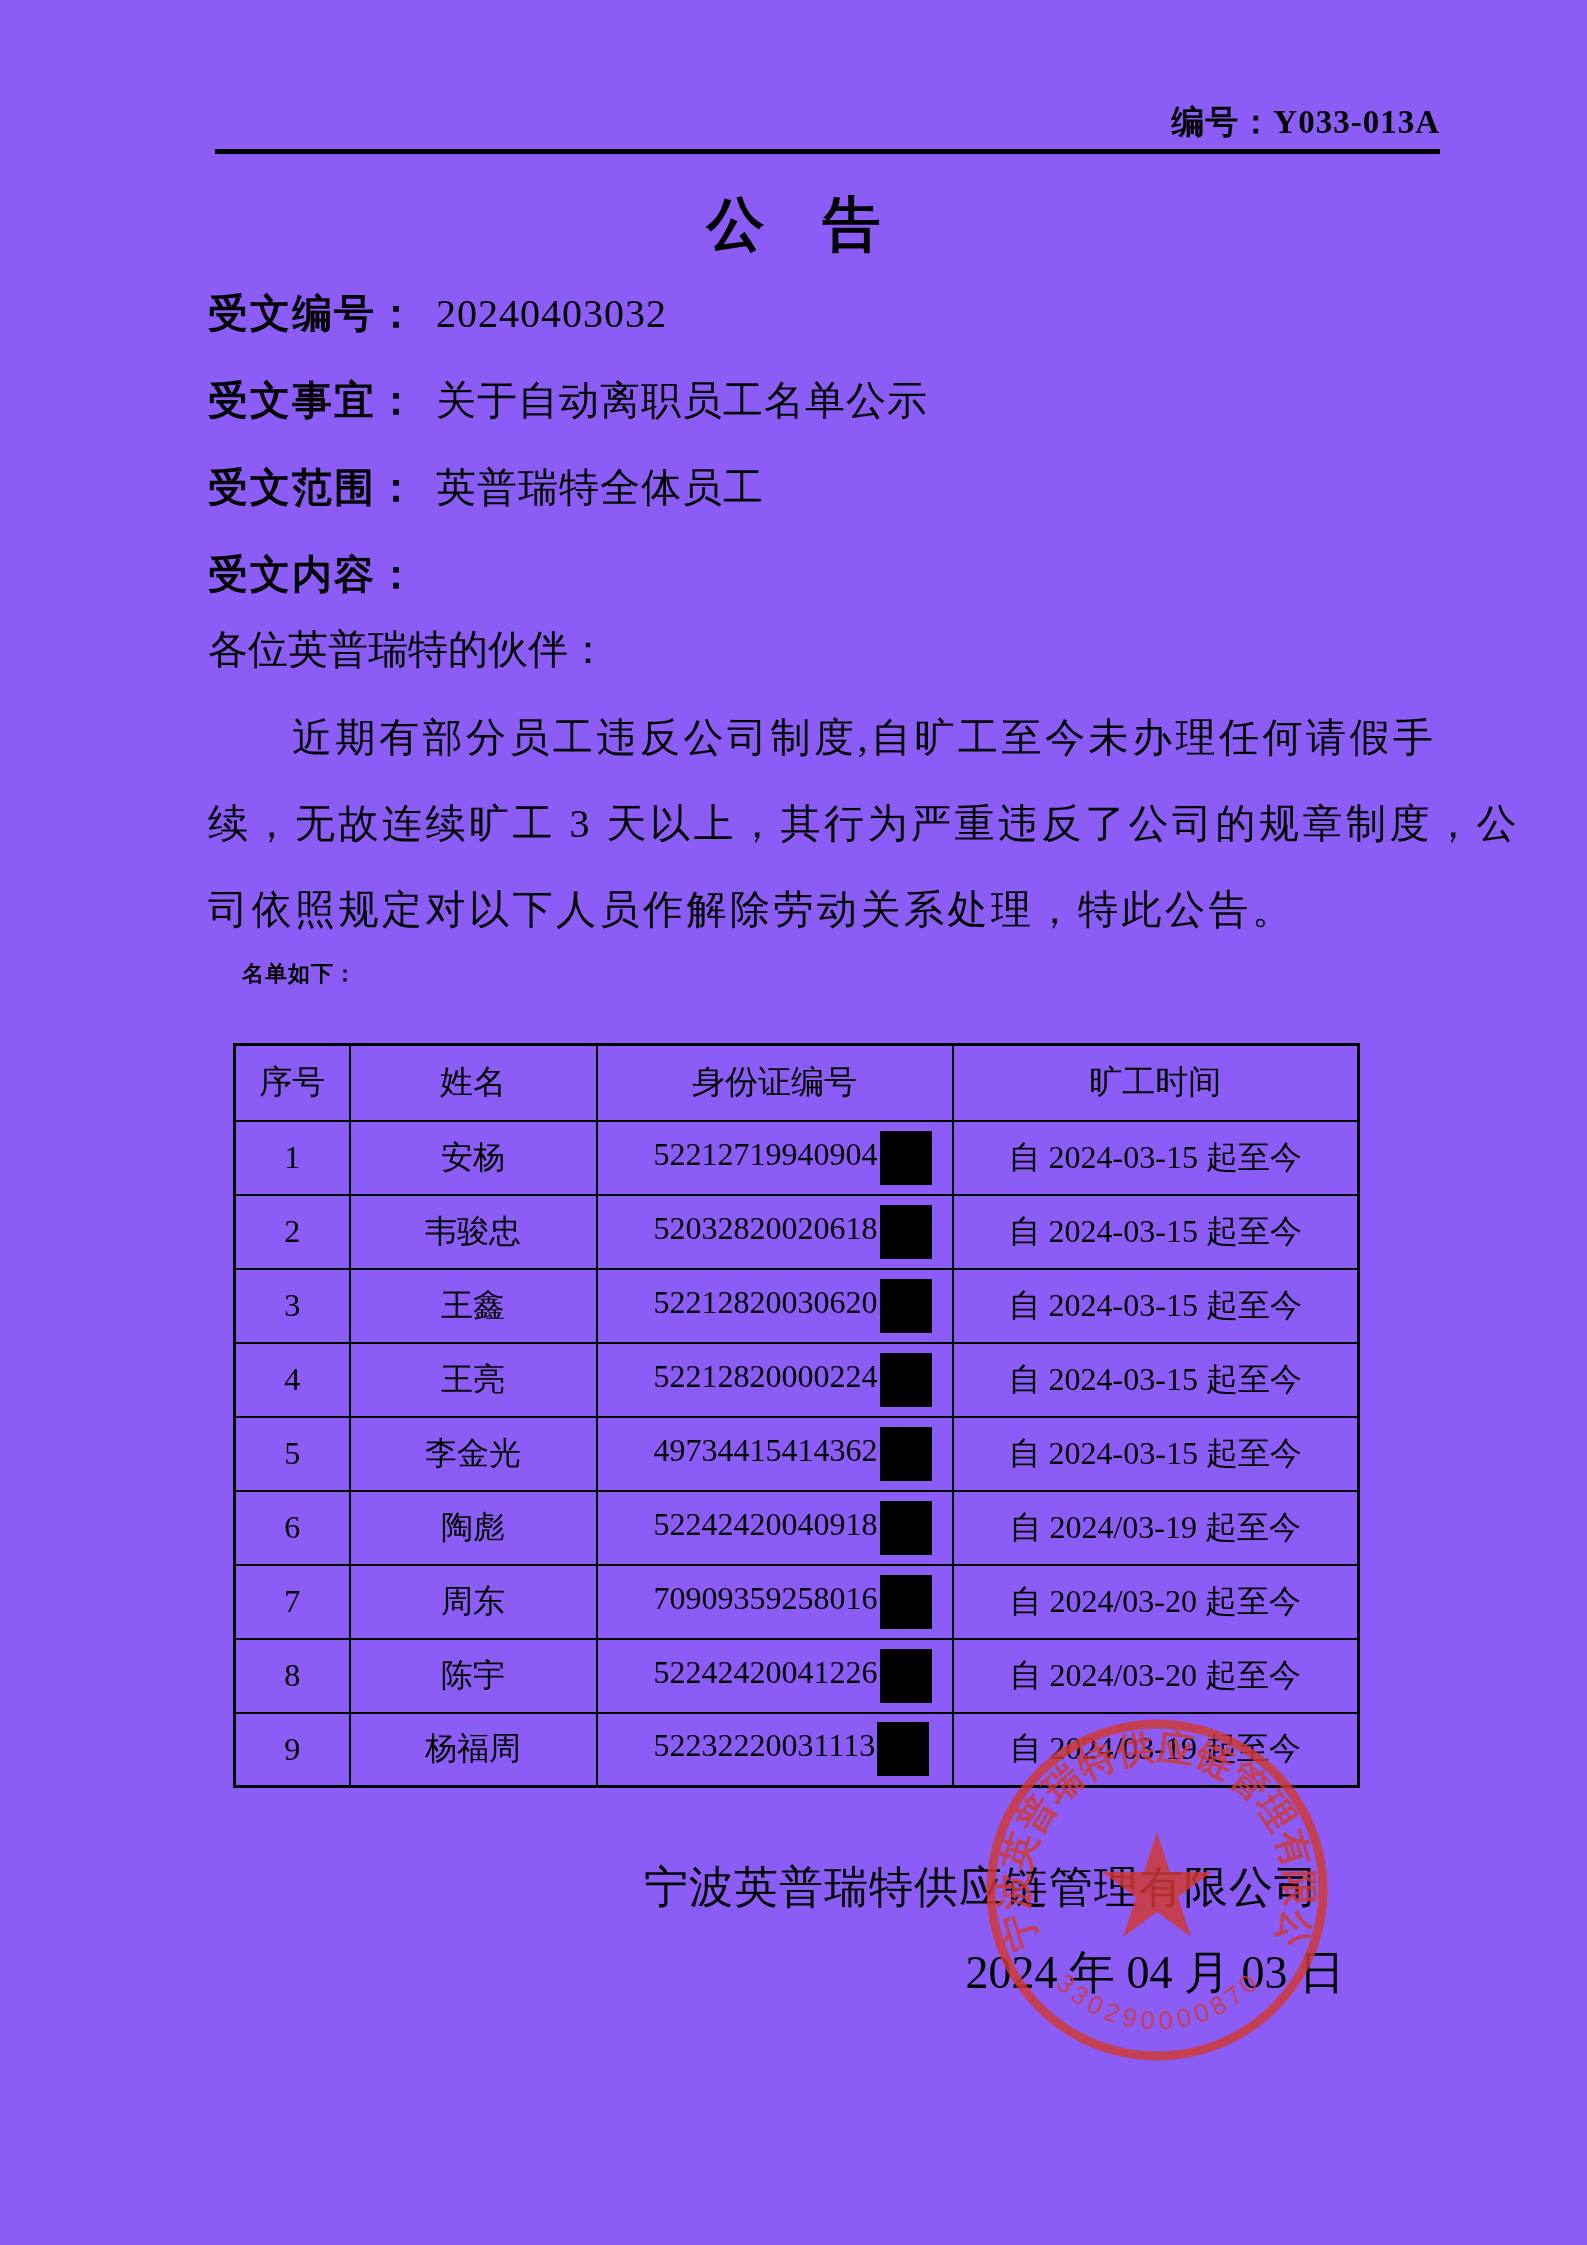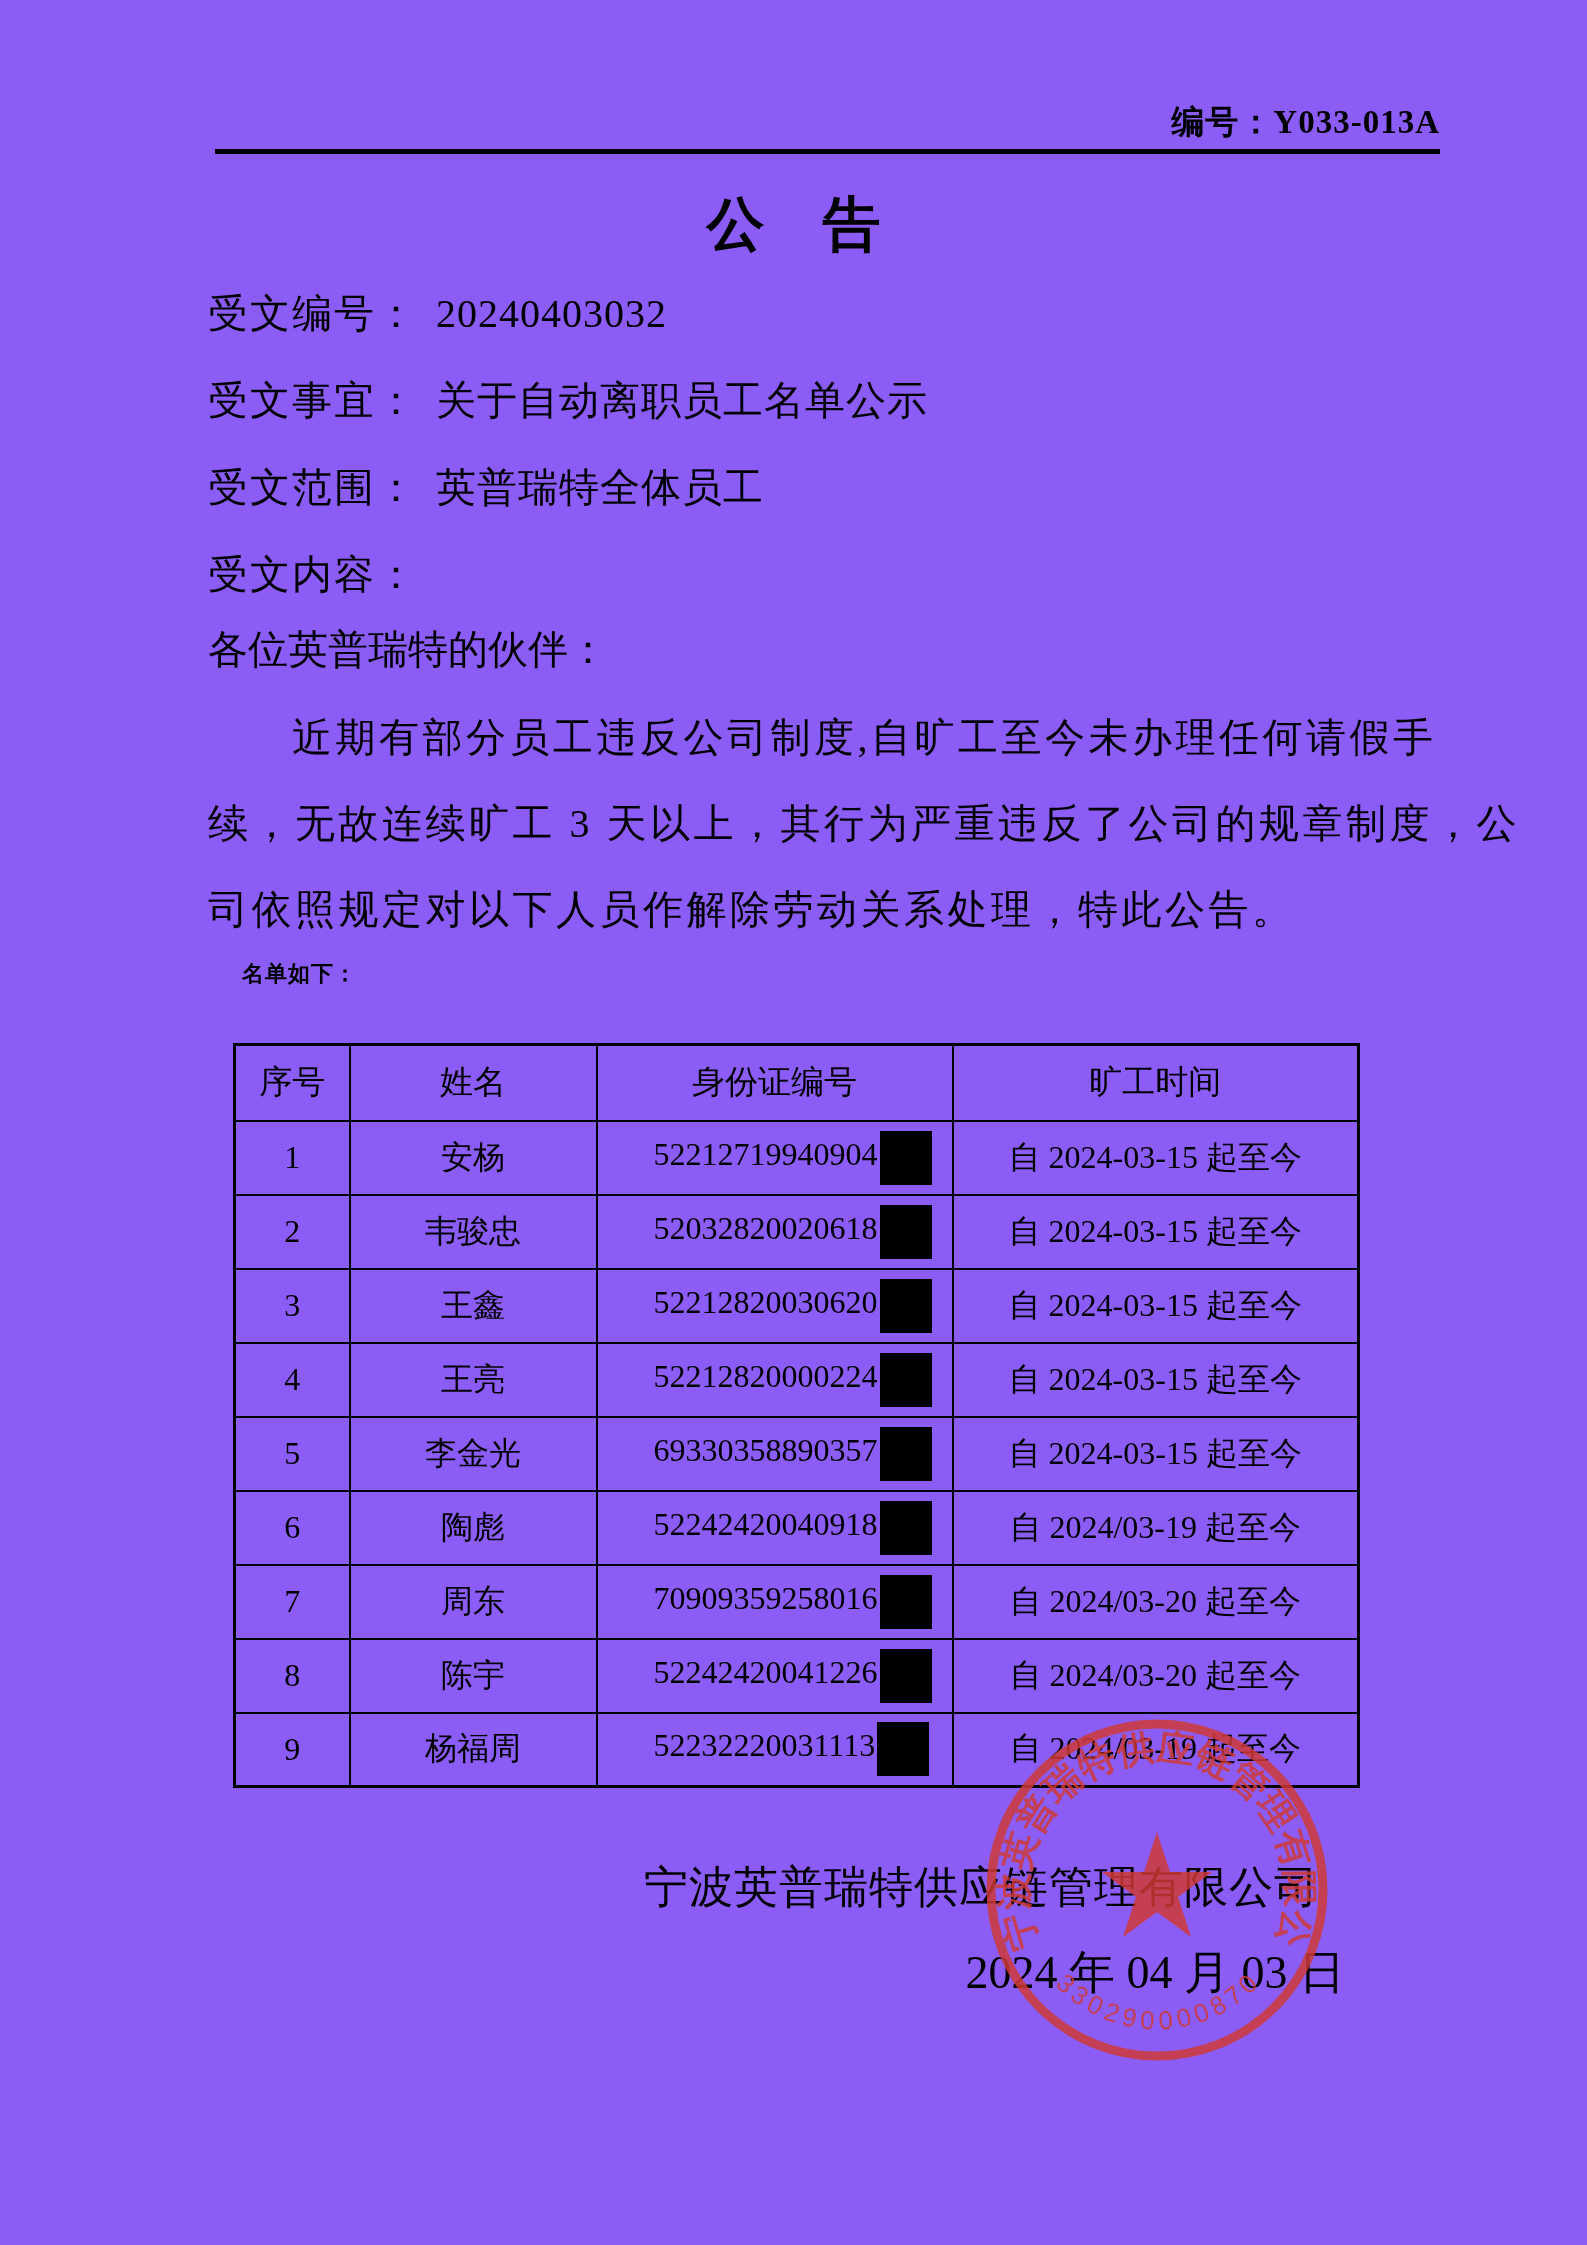--- a/index.html
+++ b/index.html
@@ -47,21 +47,21 @@
     top: 270px;
     left: 208px;
   }
   .meta-line {
     height: 87px;
     line-height: 87px;
     font-size: 40px;
     white-space: nowrap;
   }
   .meta-label {
-    font-weight: normal;
+    font-weight: bold;
     letter-spacing: 2px;
   }
   .meta-value {
     margin-left: 18px;
     letter-spacing: 1px;
   }
   .salutation {
     position: absolute;
     top: 628px;
     left: 208px;
@@ -227,21 +227,21 @@
     <tr>
       <td>4</td>
       <td>王亮</td>
       <td class="id-cell"><span>52212820000224</span><span class="redaction"></span></td>
       <td>自 2024-03-15 起至今</td>
     </tr>
 
     <tr>
       <td>5</td>
       <td>李金光</td>
-      <td class="id-cell"><span>69330358890357</span><span class="redaction"></span></td>
+      <td class="id-cell"><span>49734415414362</span><span class="redaction"></span></td>
       <td>自 2024-03-15 起至今</td>
     </tr>
 
     <tr>
       <td>6</td>
       <td>陶彪</td>
       <td class="id-cell"><span>52242420040918</span><span class="redaction"></span></td>
       <td>自 2024/03-19 起至今</td>
     </tr>
 

